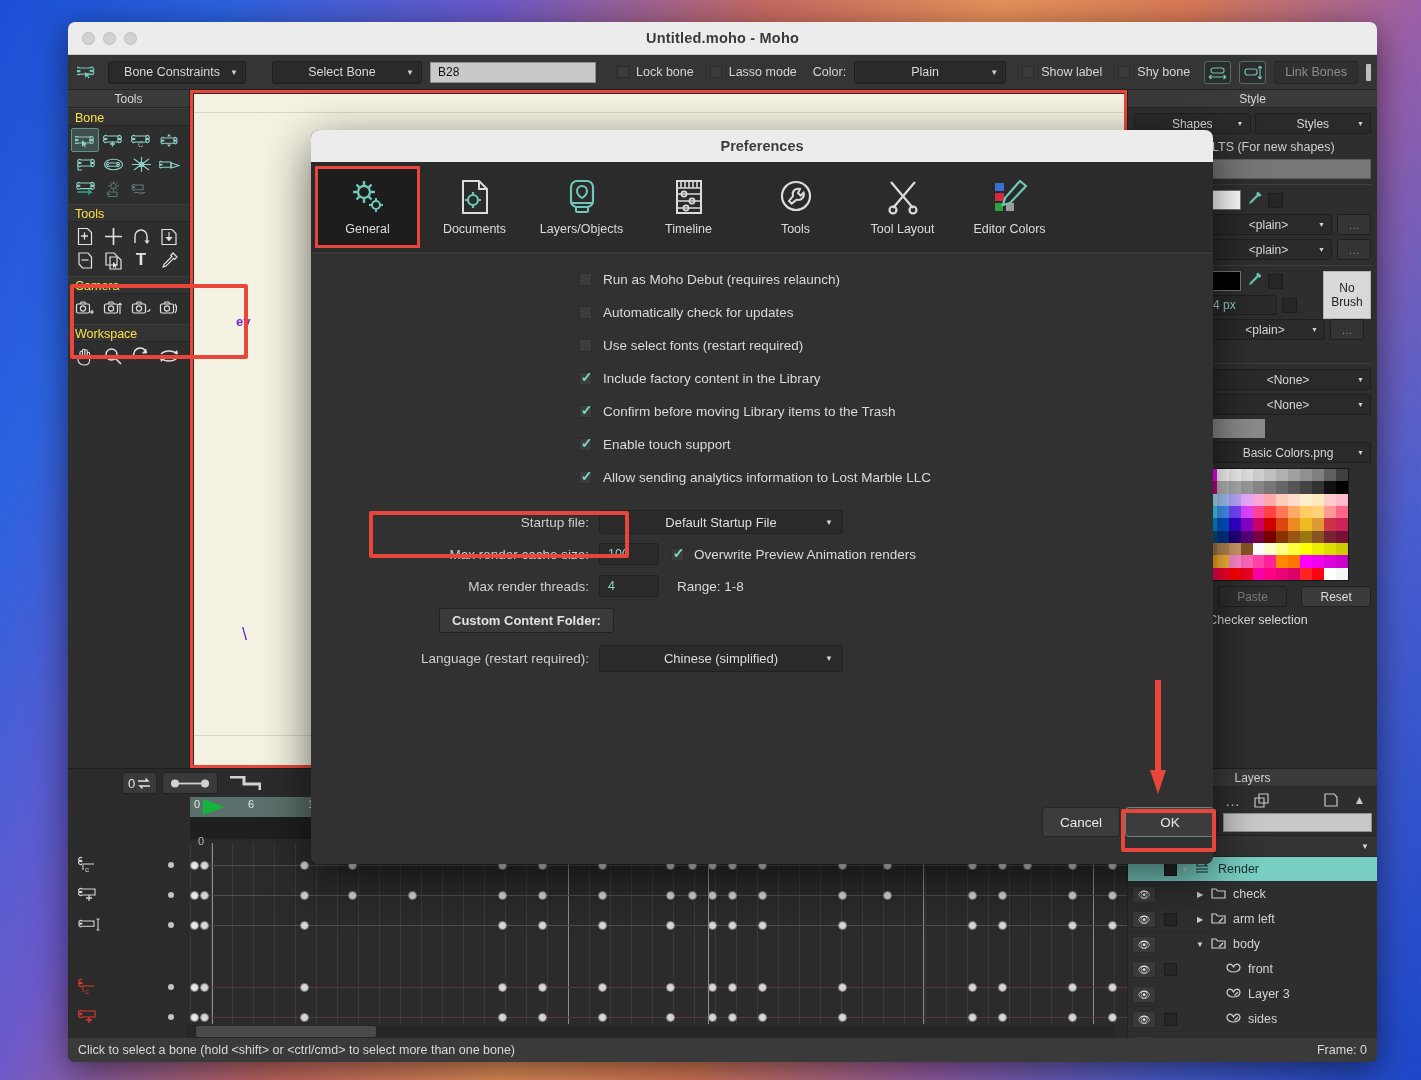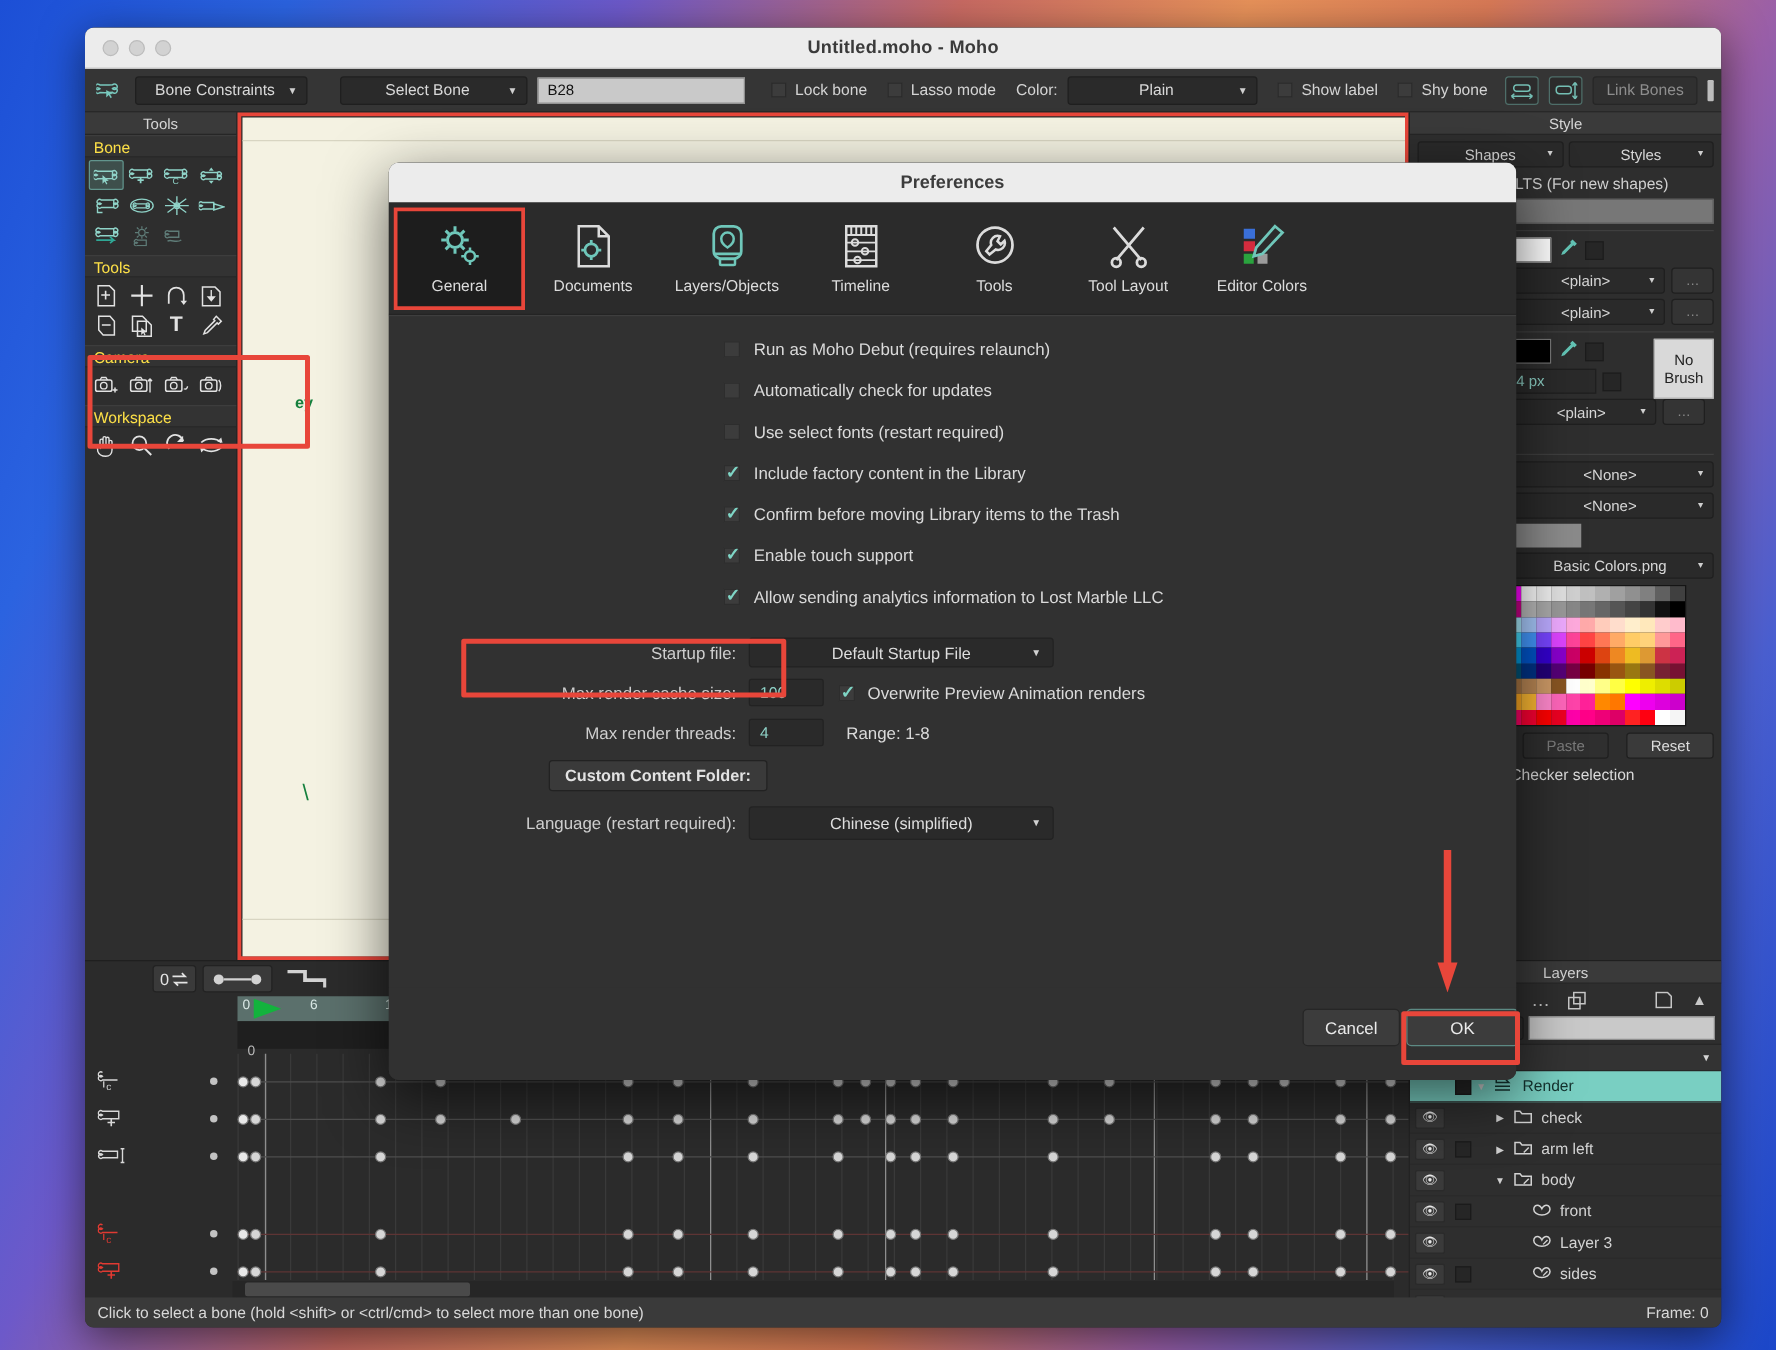--- a/index.html
+++ b/index.html
@@ -83,21 +83,21 @@
   #canvas-wrap{
     position:absolute;left:122px;top:0;right:250px;bottom:270px;background:#2b2b2b;
     border:3px solid #e8463a; overflow:hidden;
   }
   #paper{
     position:absolute;left:1px;top:1px;width:100%;height:100%;
     background:#f4f2e2;
   }
   #paper:before{content:"";position:absolute;left:0;right:0;top:18px;height:1px;background:#d8d5c2;}
   #paper:after{content:"";position:absolute;left:0;right:0;bottom:30px;height:1px;background:#d8d5c2;}
-  .art{position:absolute;color:#15803d;font-size:13px;}
+  .art{position:absolute;color:#6d28d9;font-size:13px;}
   
   #right-panel{
     position:absolute;right:0;top:0;width:250px;bottom:270px;background:#2e2e2e;
     border-left:1px solid #232323;
   }
   .st-row{display:flex;align-items:center;gap:5px;padding:2px 6px;}
   .st-lbl{color:#c9c9c9;font-size:12px;width:66px;text-align:right;flex:none;}
   .st-dd{
     background:#2a2a2a;border:1px solid #1f1f1f;border-radius:3px;height:21px;flex:1;
     display:flex;align-items:center;justify-content:center;color:#d7d7d7;font-size:12px;position:relative;

